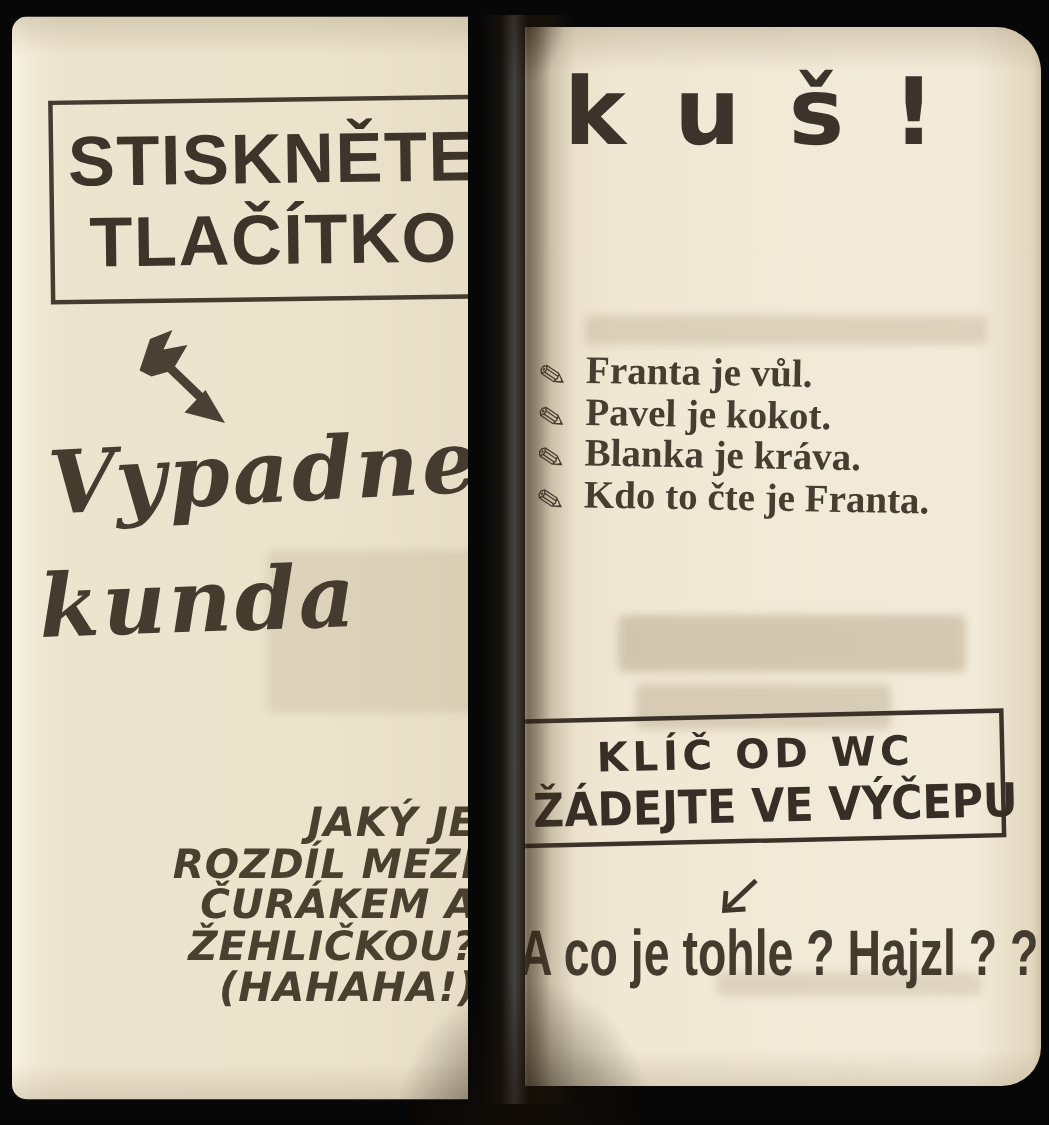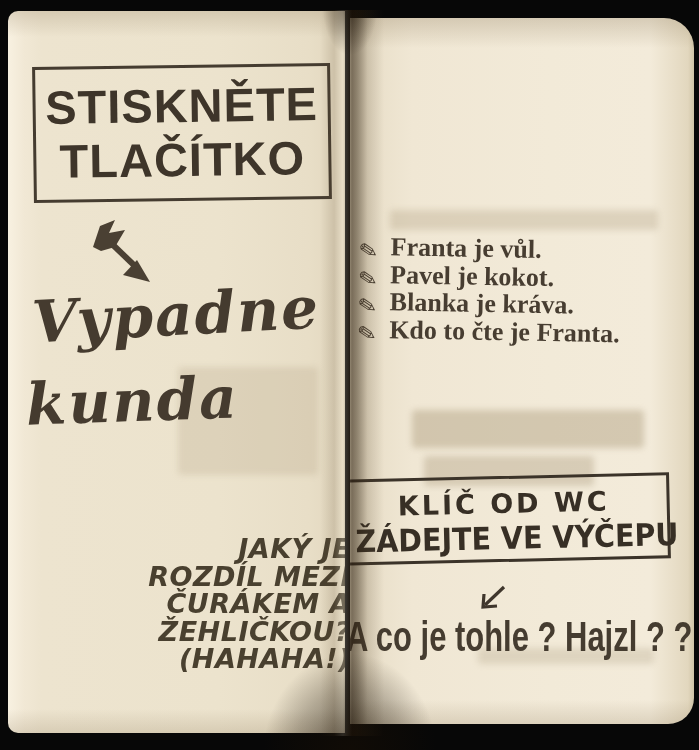--- a/index.html
+++ b/index.html
@@ -1,20 +1,20 @@
 <!DOCTYPE html>
 <html><head>
 <meta charset="utf-8">
 <title>Book spread</title>
 <style>
   html,body{margin:0;padding:0;background:#070707;}
   #stage{position:relative;width:699px;height:750px;background:#070707;overflow:hidden;
          font-family:"Liberation Sans",sans-serif;}
   .page{position:absolute;overflow:hidden;}
-  #page-left{left:8px;top:11px;width:337px;height:722px;border-radius:10px 0 0 10px;
+  #page-left{left:8px;top:11px;width:304px;height:722px;border-radius:10px 0 0 10px;
     background:
       linear-gradient(180deg, rgba(130,110,78,0.22) 0, rgba(130,110,78,0) 26px),
       linear-gradient(0deg, rgba(130,110,78,0.20) 0, rgba(130,110,78,0) 24px),
       linear-gradient(90deg,#f8f1e1 0,#f1e8d5 16px,#ede4cf 34px,#ece3cd 210px,#e8dec7 300px,#e0d5bc 342px);}
   #page-right{left:350px;top:18px;width:344px;height:706px;border-radius:0 30px 26px 0;
     background:
       linear-gradient(180deg, rgba(130,110,78,0.25) 0, rgba(130,110,78,0) 30px),
       linear-gradient(0deg, rgba(130,110,78,0.20) 0, rgba(130,110,78,0) 24px),
       linear-gradient(90deg,#dcd1b7 0,#e9dfc9 20px,#f0e7d4 62px,#f2ead8 200px,#f3ebda 300px,#e2d7be 338px,#cfc3a6 344px);}
   .ghost{position:absolute;filter:blur(3px);border-radius:4px;pointer-events:none;}
@@ -89,20 +89,21 @@
       <div>(HAHAHA!)</div>
     </div>
   </div>
 
   <div id="page-right" class="page">
     <div class="ghost" style="left:40px;top:192px;width:268px;height:20px;background:rgba(165,148,116,0.28);"></div>
     <div class="ghost" style="left:62px;top:392px;width:232px;height:38px;background:rgba(165,148,116,0.40);"></div>
     <div class="ghost" style="left:74px;top:438px;width:170px;height:30px;background:rgba(165,148,116,0.34);"></div>
     <div class="ghost" style="left:128px;top:630px;width:176px;height:16px;background:rgba(165,148,116,0.25);"></div>
 
+    <div class="headline">kuš!</div>
 
     <div class="pen-list">
       <div class="pen-row">
         <span class="pencil">✎</span>
         <span class="pen-text">Franta je vůl.</span>
       </div>
       <div class="pen-row">
         <span class="pencil">✎</span>
         <span class="pen-text">Pavel je kokot.</span>
       </div>

